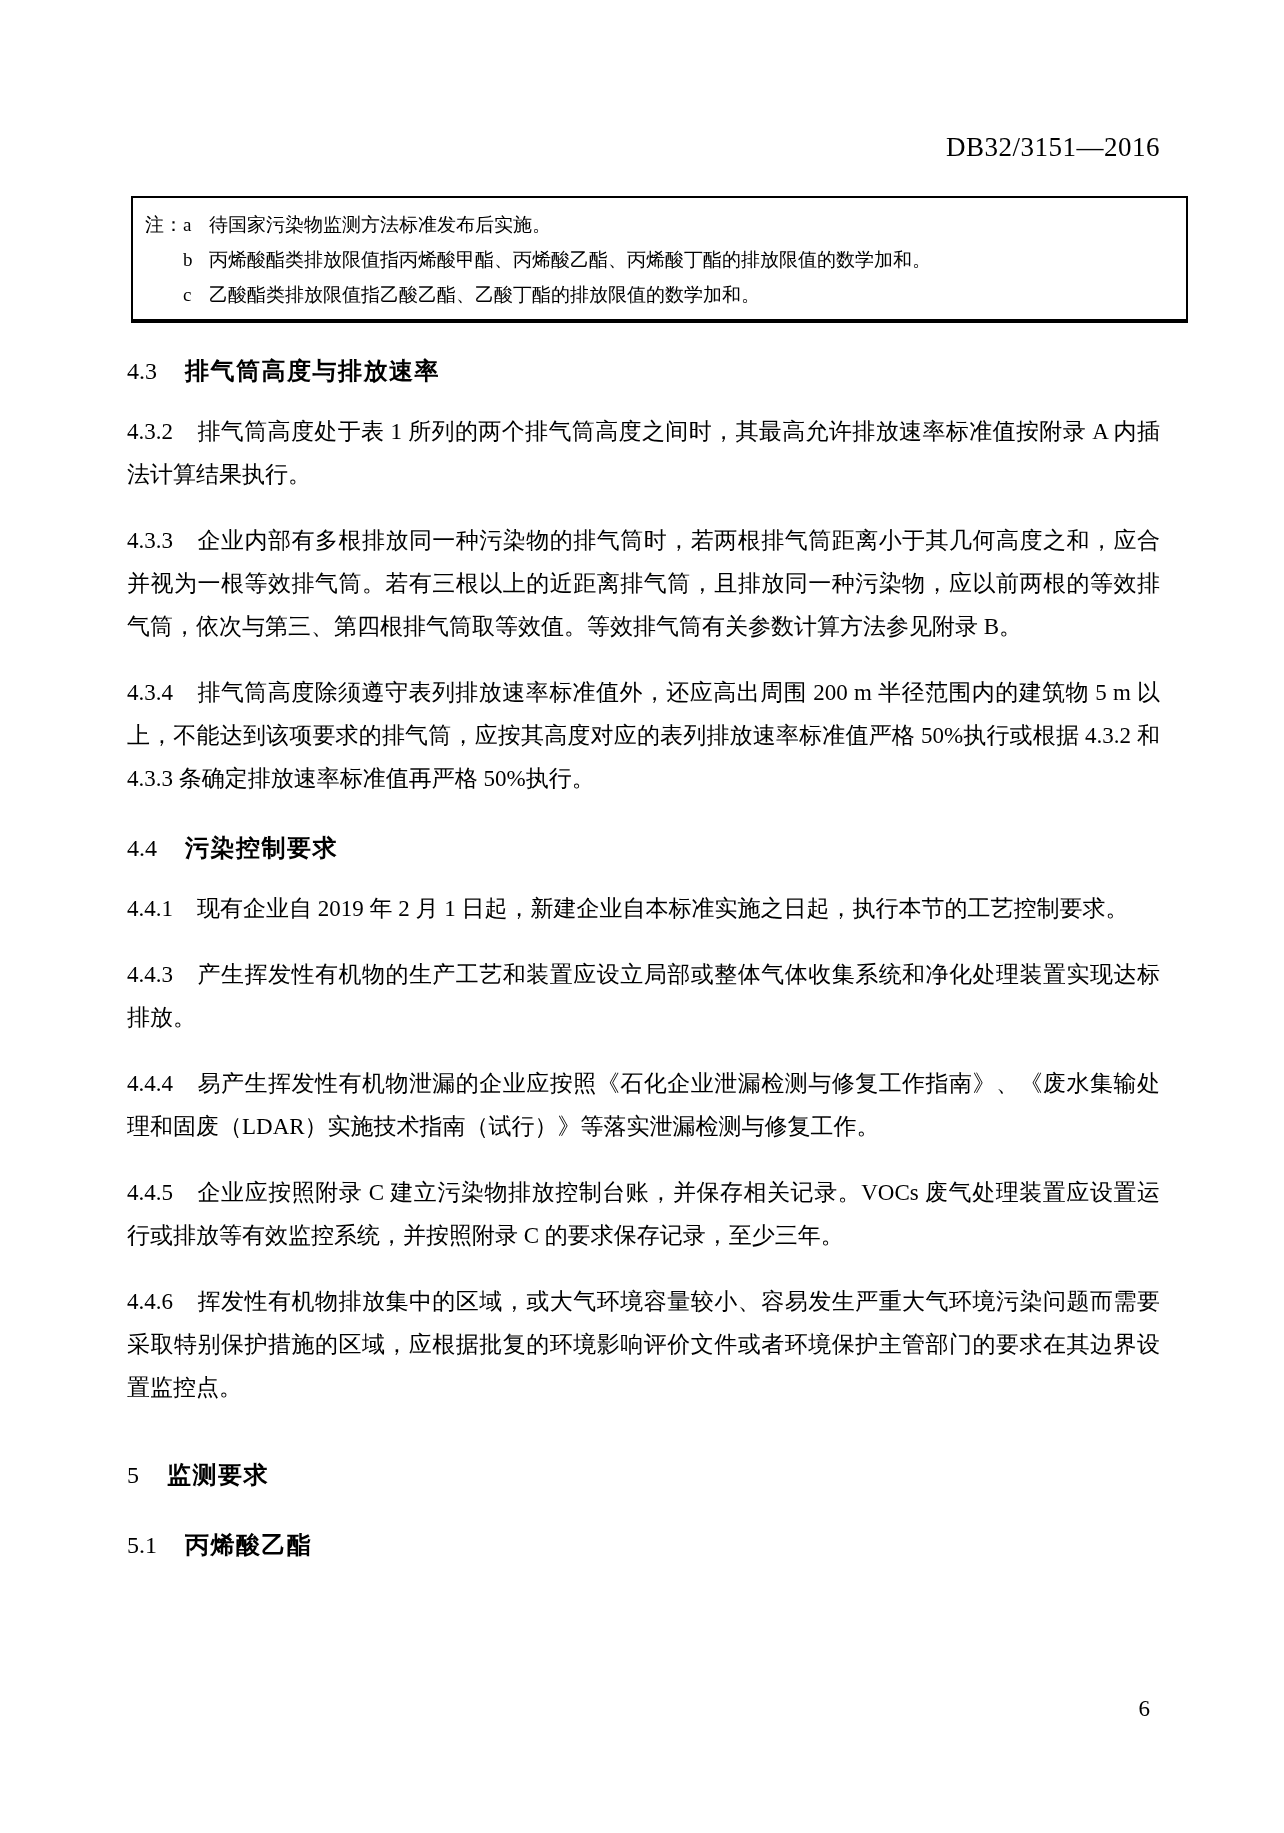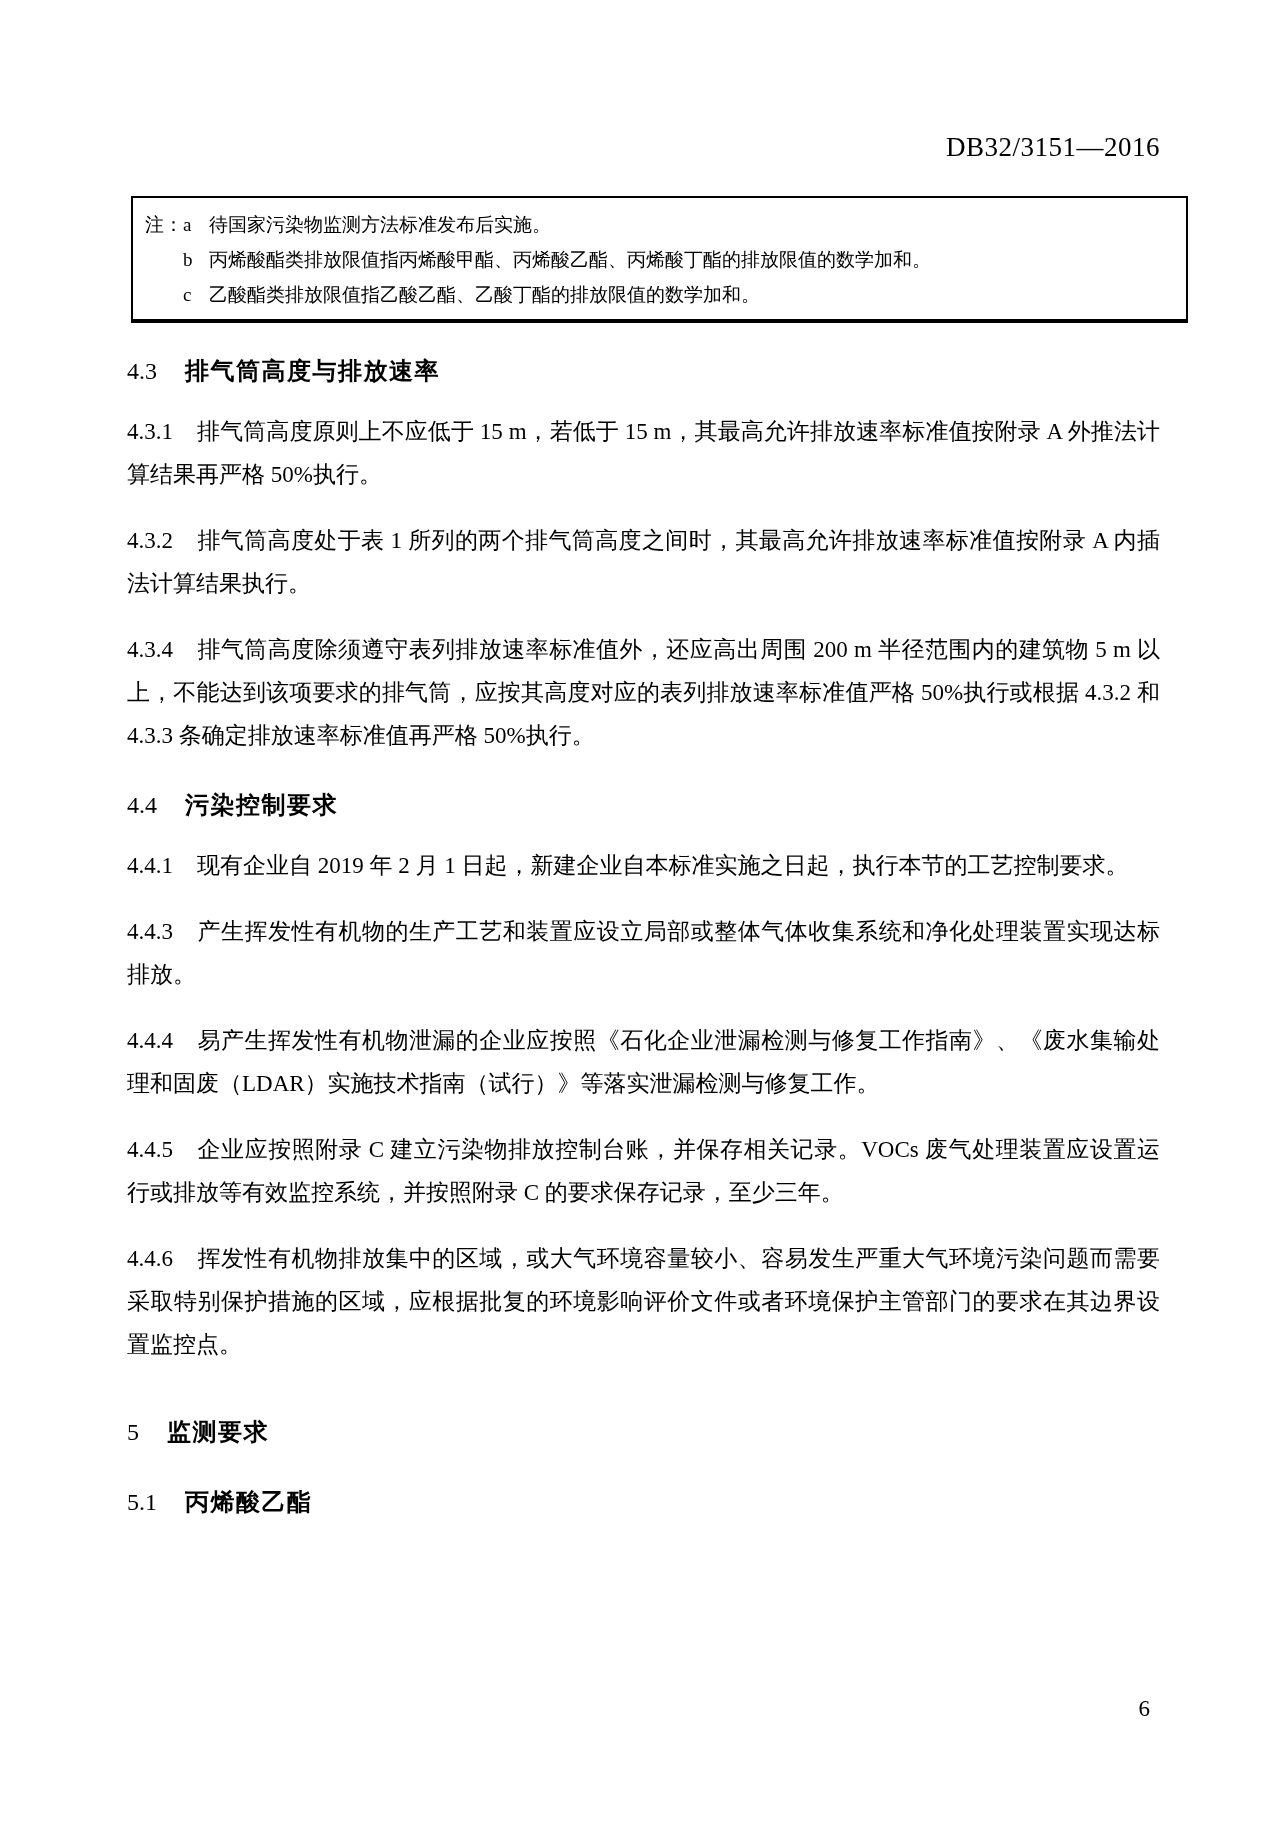--- a/index.html
+++ b/index.html
@@ -82,22 +82,22 @@
       </div>
       <div class="note-row">
         <span class="note-label"></span>
         <span class="note-marker">c</span>
         <span class="note-text">乙酸酯类排放限值指乙酸乙酯、乙酸丁酯的排放限值的数学加和。</span>
       </div>
     </div>
 
   <div>
       <div class="heading"><span class="num">4.3</span><span class="title">排气筒高度与排放速率</span></div>
-      <div class="para"><span class="num">4.3.1</span><span class="txt">排气筒高度原则上不应低于 15 m，若低于 15 m，其最高允许排放速率标准值按附录 A 外推法计算结果再严格 50%执行。</span></div>
       <div class="para"><span class="num">4.3.2</span><span class="txt">排气筒高度处于表 1 所列的两个排气筒高度之间时，其最高允许排放速率标准值按附录 A 内插法计算结果执行。</span></div>
+      <div class="para"><span class="num">4.3.3</span><span class="txt">企业内部有多根排放同一种污染物的排气筒时，若两根排气筒距离小于其几何高度之和，应合并视为一根等效排气筒。若有三根以上的近距离排气筒，且排放同一种污染物，应以前两根的等效排气筒，依次与第三、第四根排气筒取等效值。等效排气筒有关参数计算方法参见附录 B。</span></div>
       <div class="para"><span class="num">4.3.4</span><span class="txt">排气筒高度除须遵守表列排放速率标准值外，还应高出周围 200 m 半径范围内的建筑物 5 m 以上，不能达到该项要求的排气筒，应按其高度对应的表列排放速率标准值严格 50%执行或根据 4.3.2 和 4.3.3 条确定排放速率标准值再严格 50%执行。</span></div>
       <div class="heading"><span class="num">4.4</span><span class="title">污染控制要求</span></div>
       <div class="para"><span class="num">4.4.1</span><span class="txt">现有企业自 2019 年 2 月 1 日起，新建企业自本标准实施之日起，执行本节的工艺控制要求。</span></div>
       <div class="para"><span class="num">4.4.3</span><span class="txt">产生挥发性有机物的生产工艺和装置应设立局部或整体气体收集系统和净化处理装置实现达标排放。</span></div>
       <div class="para"><span class="num">4.4.4</span><span class="txt">易产生挥发性有机物泄漏的企业应按照《石化企业泄漏检测与修复工作指南》、《废水集输处理和固废（LDAR）实施技术指南（试行）》等落实泄漏检测与修复工作。</span></div>
       <div class="para"><span class="num">4.4.5</span><span class="txt">企业应按照附录 C 建立污染物排放控制台账，并保存相关记录。VOCs 废气处理装置应设置运行或排放等有效监控系统，并按照附录 C 的要求保存记录，至少三年。</span></div>
       <div class="para"><span class="num">4.4.6</span><span class="txt">挥发性有机物排放集中的区域，或大气环境容量较小、容易发生严重大气环境污染问题而需要采取特别保护措施的区域，应根据批复的环境影响评价文件或者环境保护主管部门的要求在其边界设置监控点。</span></div>
       <div class="heading chapter"><span class="num">5</span><span class="title">监测要求</span></div>
       <div class="heading sub"><span class="num">5.1</span><span class="title">丙烯酸乙酯</span></div>
     </div>

